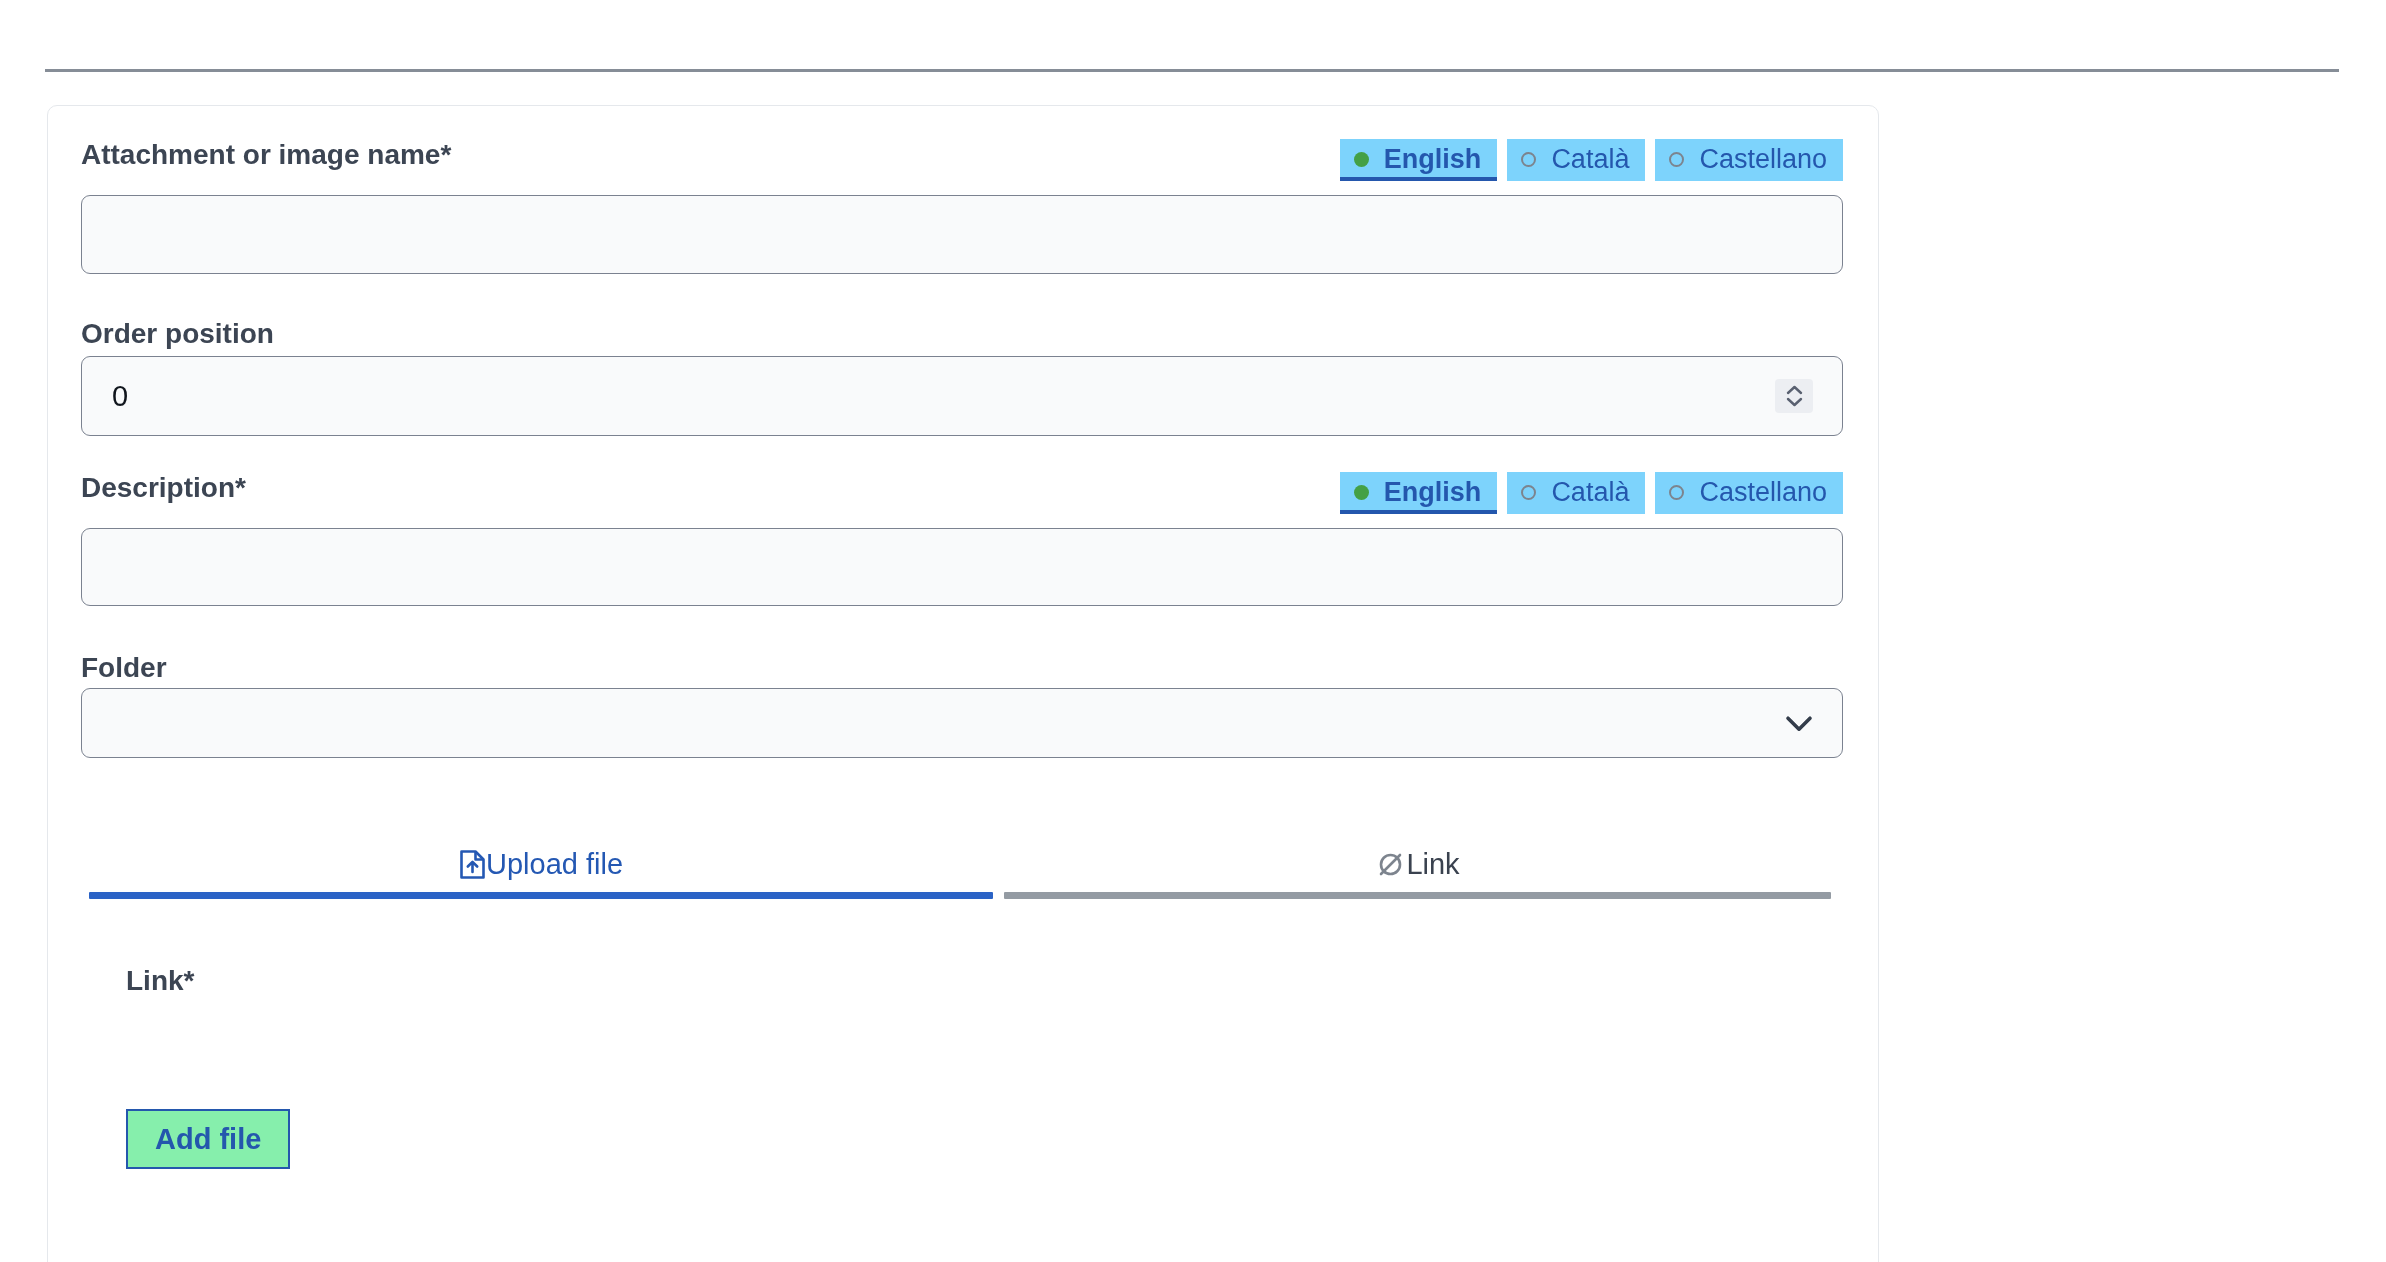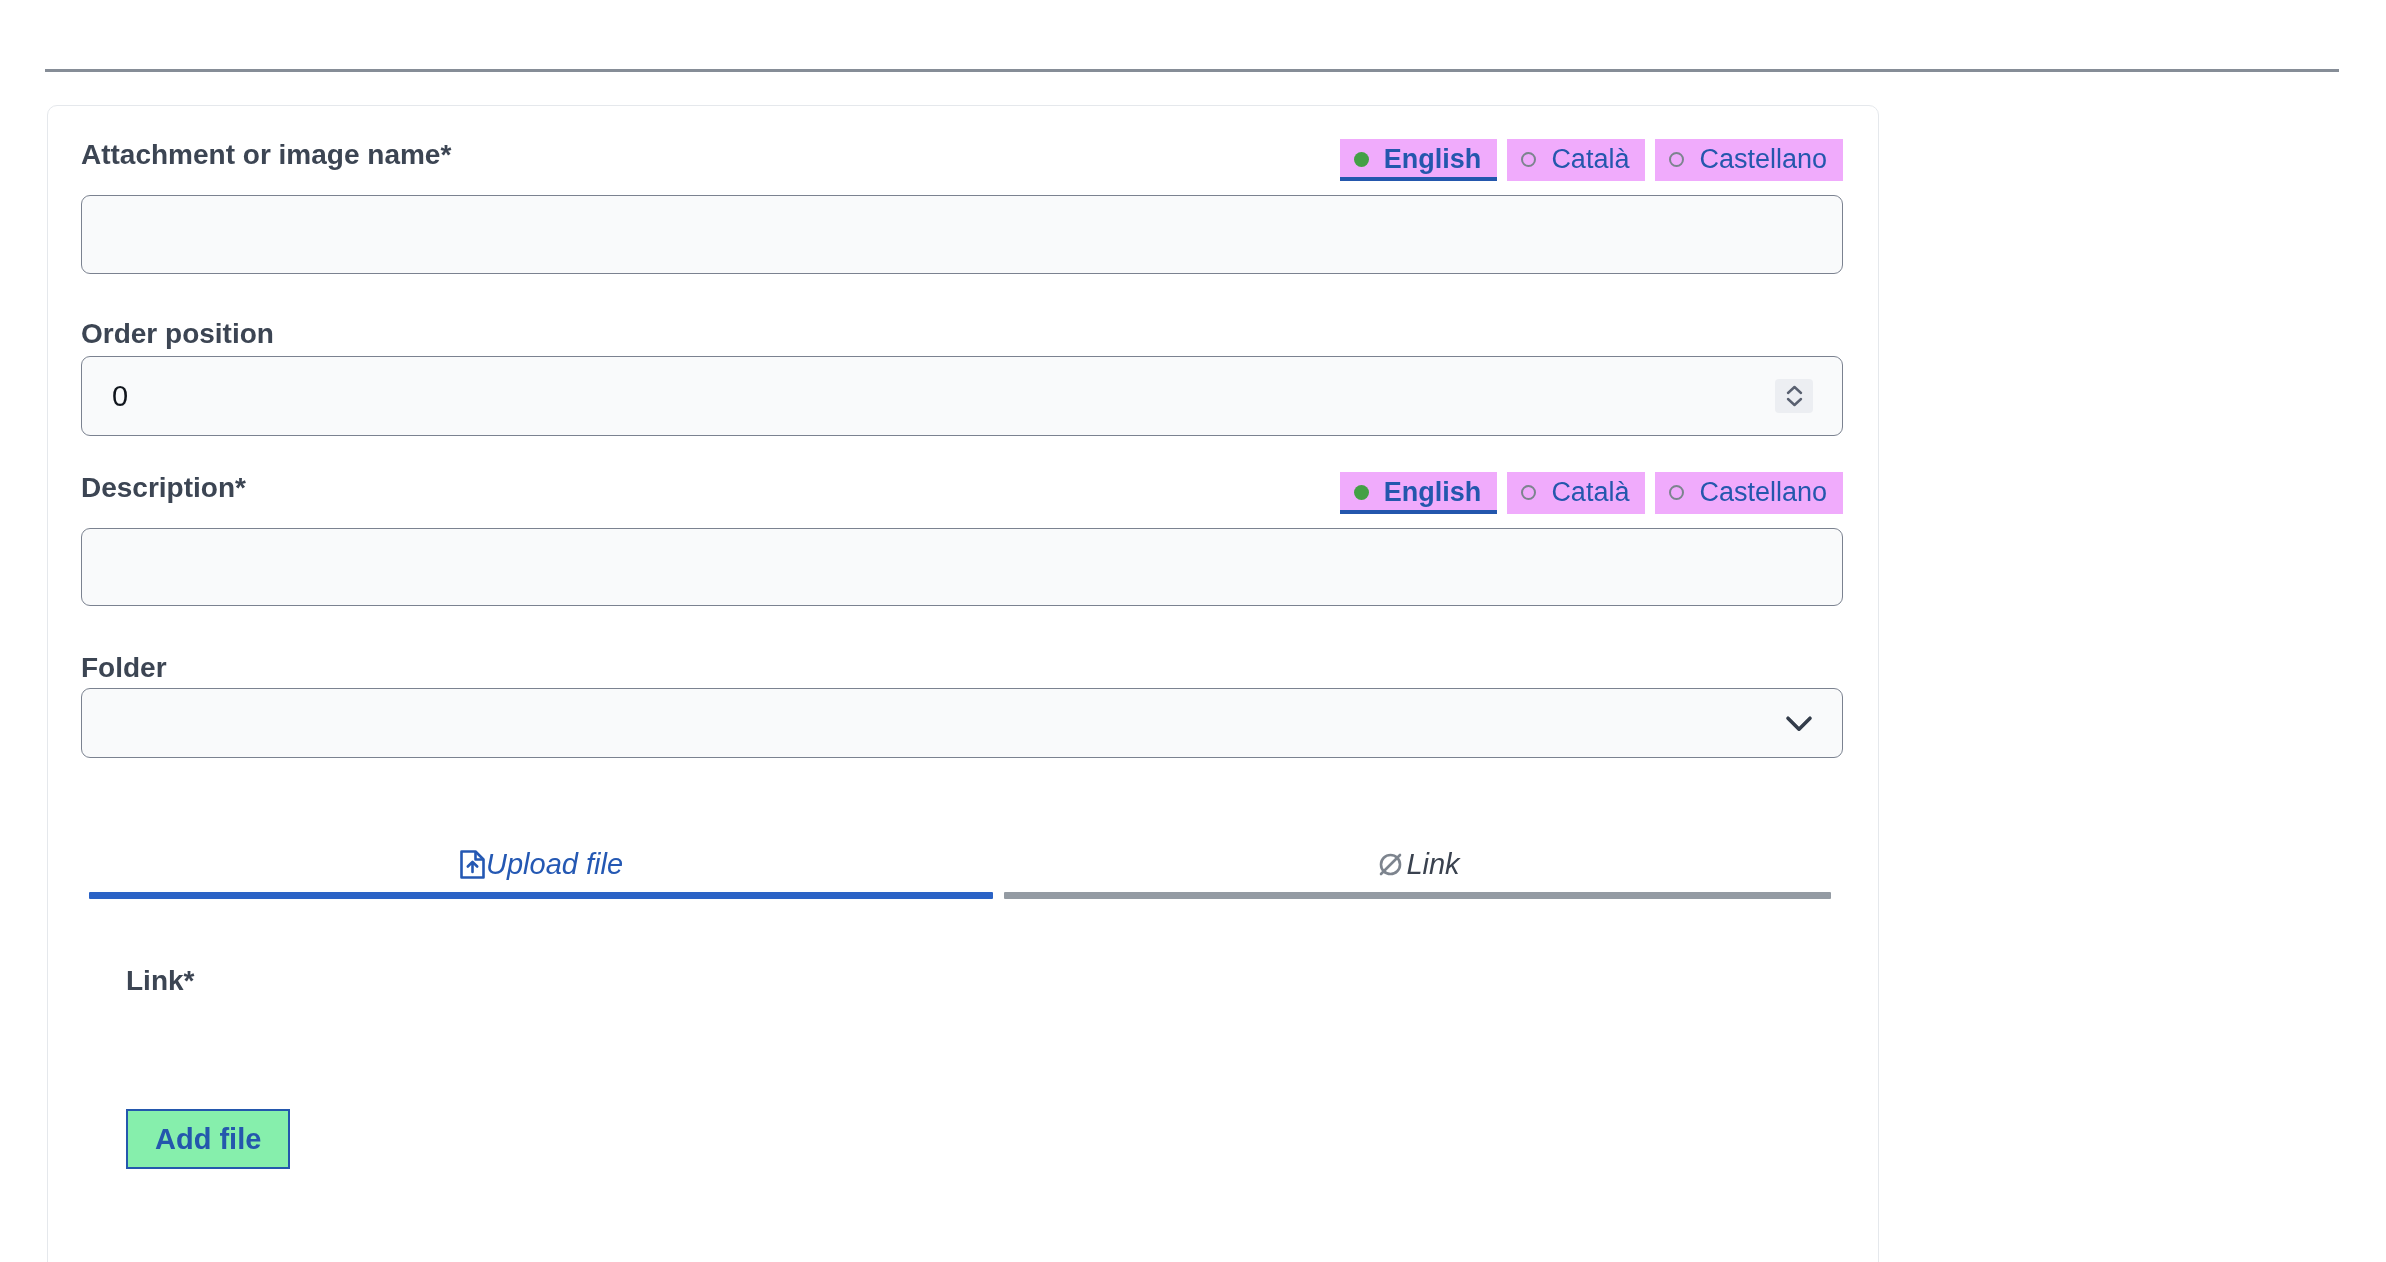--- a/index.html
+++ b/index.html
@@ -16,21 +16,21 @@
     margin:33px 0 0 47px;width:1832px;height:1210px;box-sizing:border-box;
     border:1px solid #e5e8ec;border-radius:10px;background:#fff;
     padding:33px 35px 0 33px;
   }
 
   .field-row{display:flex;justify-content:space-between;align-items:flex-start;}
   .label{font-size:28px;font-weight:700;color:#3c4553;line-height:32px;display:block;}
 
   .chips{display:flex;gap:10px;}
   .chip{
-    display:flex;align-items:center;gap:15px;background:#f0abfc;
+    display:flex;align-items:center;gap:15px;background:#7dd3fc;
     padding:5px 16px 3px 14px;border:0;border-bottom:4px solid transparent;
     font-family:inherit;font-size:27px;color:#2457ad;line-height:30px;cursor:pointer;
   }
   .chip.active{font-weight:700;border-bottom-color:#2457ad;}
   .dot{width:15px;height:15px;border-radius:50%;box-sizing:border-box;flex:0 0 auto;}
   .dot.filled{background:#44a046;}
   .dot.hollow{border:2.5px solid #7c848e;background:transparent;}
 
   .text-input{
     display:block;width:100%;box-sizing:border-box;height:79px;
@@ -51,21 +51,21 @@
   .select-box{
     height:70px;margin-top:4px;background:#f9fafb;border:1.5px solid #7b8290;border-radius:9px;
     box-sizing:border-box;cursor:pointer;
   }
   .select-chevron{position:absolute;right:30px;top:50%;transform:translateY(-46%);}
 
   .tabs{margin:86px 0 0 8px;width:1742px;display:flex;gap:11px;}
   .tab{display:flex;flex-direction:column;background:none;border:0;padding:0;cursor:pointer;font-family:inherit;}
   .tab-upload{width:904px;}
   .tab-link{width:827px;}
-  .tab-head{display:flex;align-items:center;justify-content:center;height:40px;font-size:29px;line-height:40px;font-style:italic;}
+  .tab-head{display:flex;align-items:center;justify-content:center;height:40px;font-size:29px;line-height:40px;}
   .tab-upload .tab-head{color:#2458b3;}
   .tab-link .tab-head{color:#3a424f;}
   .tab-bar{height:7px;margin-top:8px;border-radius:1px;}
   .tab-upload .tab-bar{background:#2b63c6;}
   .tab-link .tab-bar{background:#949ba3;}
 
   .tab-panel{margin-left:45px;}
   .file-label{margin-top:66px;}
   .add-file-btn{
     margin-top:112px;display:inline-block;background:#86efac;border:2px solid #2457ad;border-radius:0;

